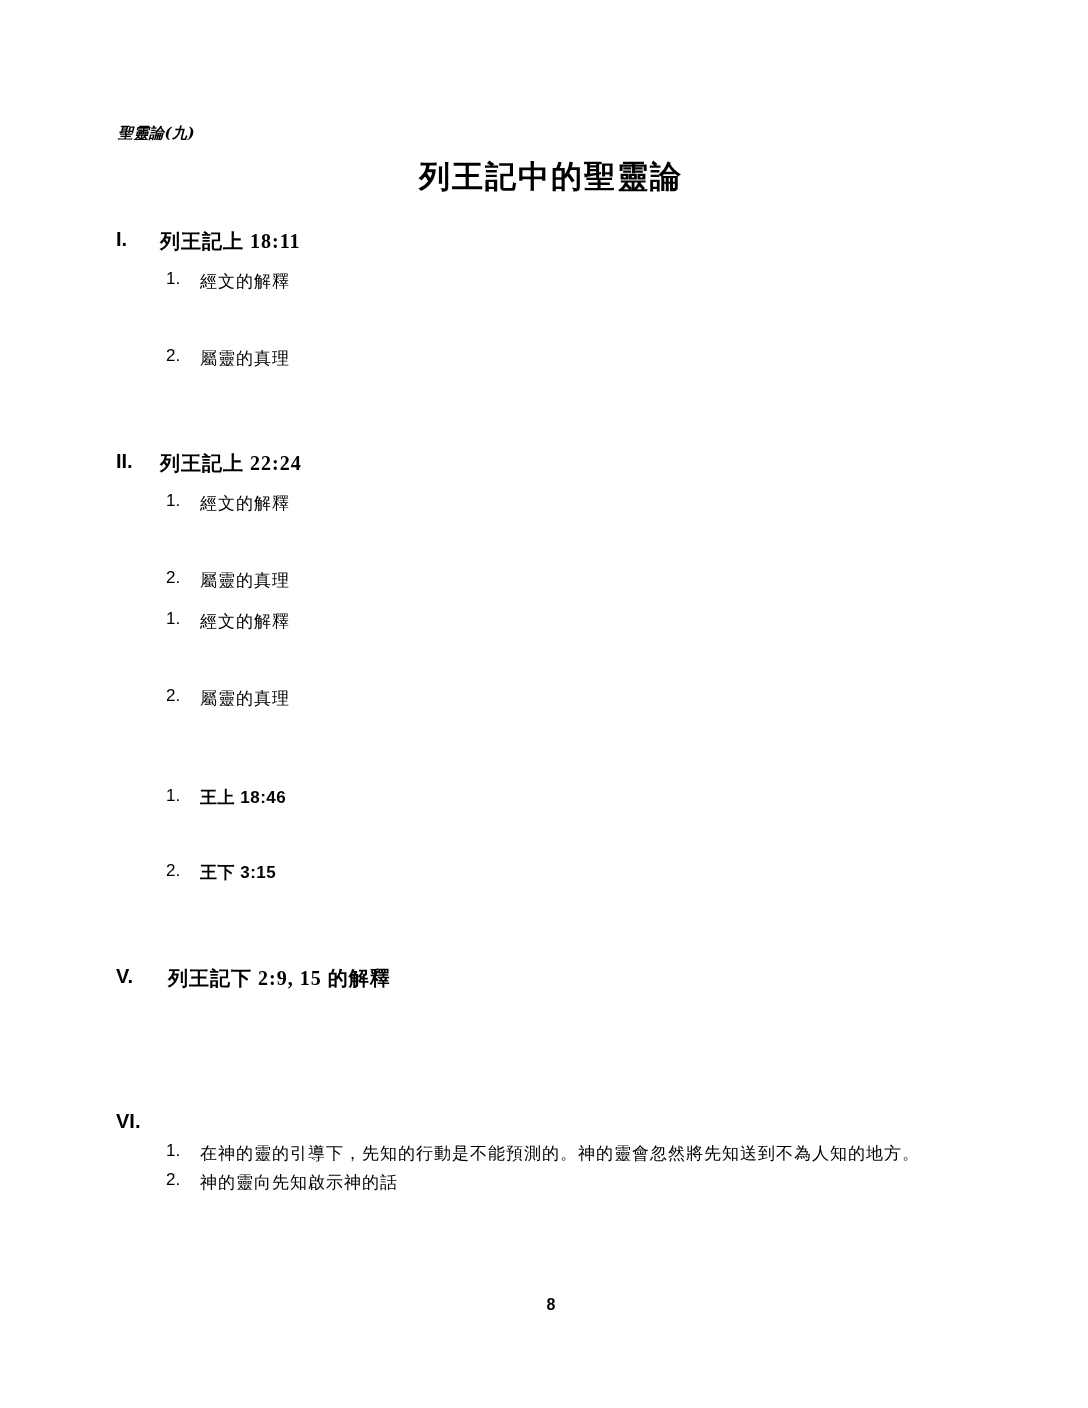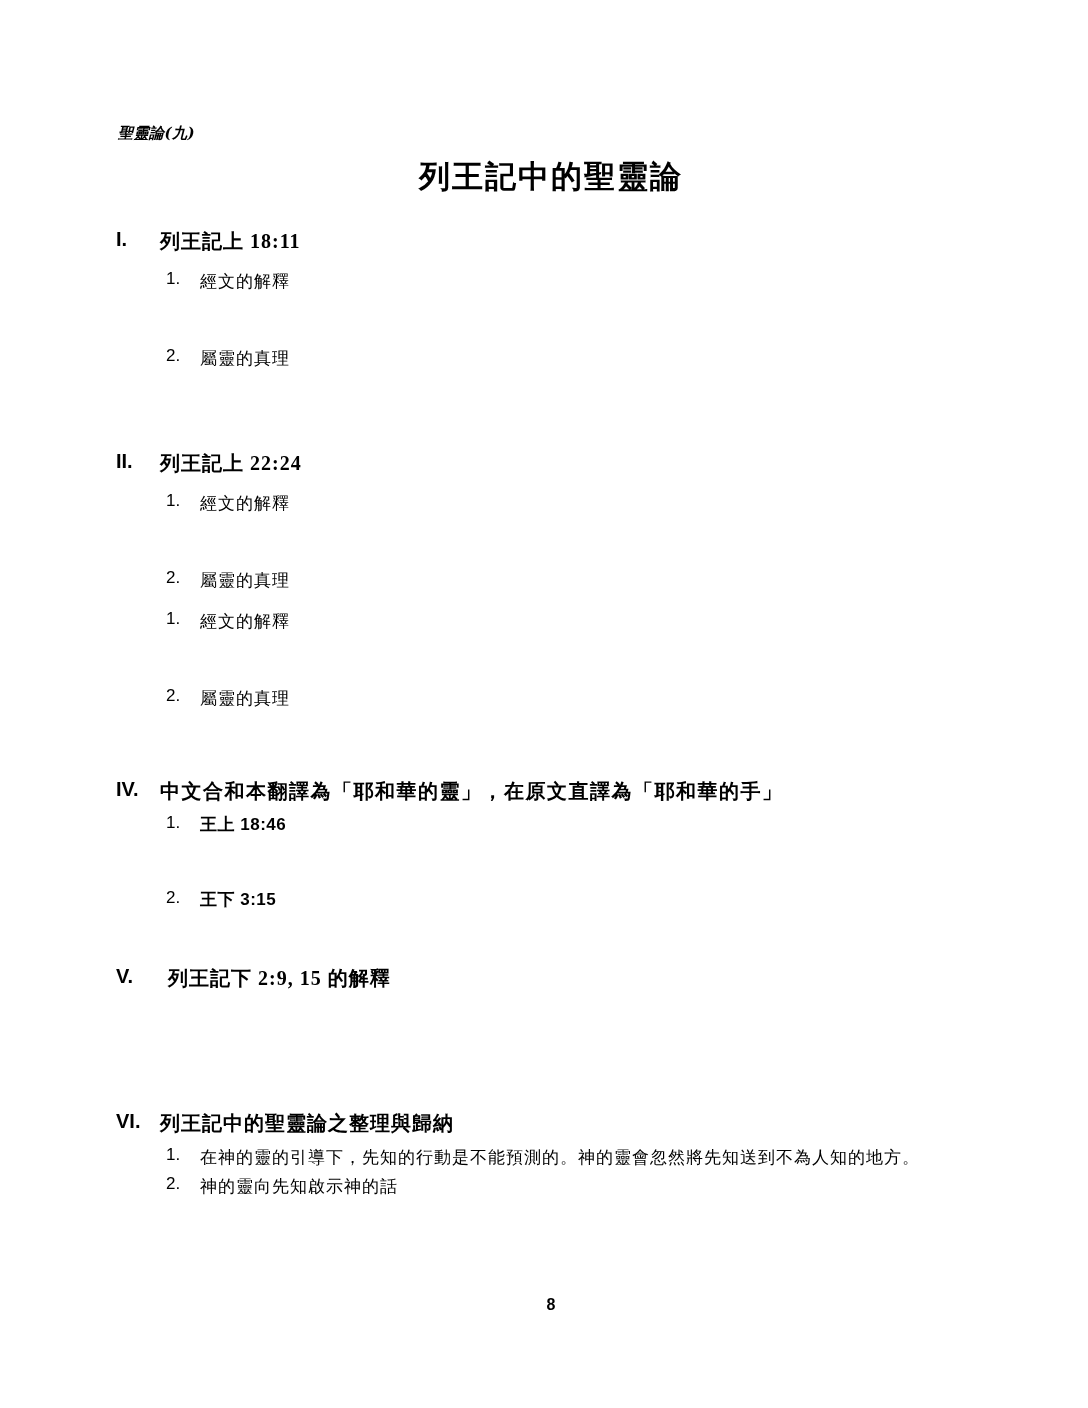--- a/index.html
+++ b/index.html
@@ -171,24 +171,20 @@
           <span class="sub-text">經文的解釋</span>
         </li>
         <li class="sub-item" style="margin-top:52px;">
           <span class="sub-num">2.</span>
           <span class="sub-text">屬靈的真理</span>
         </li>
       </ul>
     </div>
 
     <div class="section" style="top:778px;">
-      <div class="sec-row">
-        <span class="sec-num">IV.</span>
-        <span class="sec-title wide">中文合和本翻譯為「耶和華的靈」，在原文直譯為「耶和華的手」</span>
-      </div>
       <ul class="sub-list">
         <li class="sub-item" style="margin-top:8px;">
           <span class="sub-num">1.</span>
           <span class="sub-text sans">王上 18:46</span>
         </li>
         <li class="sub-item" style="margin-top:50px;">
           <span class="sub-num">2.</span>
           <span class="sub-text sans">王下 3:15</span>
         </li>
       </ul>
@@ -197,21 +193,20 @@
     <div class="section" style="top:965px;">
       <div class="sec-row">
         <span class="sec-num" style="width:52px;flex:0 0 52px;">V.</span>
         <span class="sec-title">列王記下 2:9, 15 的解釋</span>
       </div>
     </div>
 
     <div class="section" style="top:1110px;">
       <div class="sec-row">
         <span class="sec-num">VI.</span>
-        <span class="sec-title">列王記中的聖靈論之整理與歸納</span>
       </div>
       <ul class="sub-list">
         <li class="sub-item" style="margin-top:8px;">
           <span class="sub-num">1.</span>
           <span class="sub-text para-wrap">在神的靈的引導下，先知的行動是不能預測的。神的靈會忽然將先知送到不為人知的地方。</span>
         </li>
         <li class="sub-item" style="margin-top:4px;">
           <span class="sub-num">2.</span>
           <span class="sub-text">神的靈向先知啟示神的話</span>
         </li>

